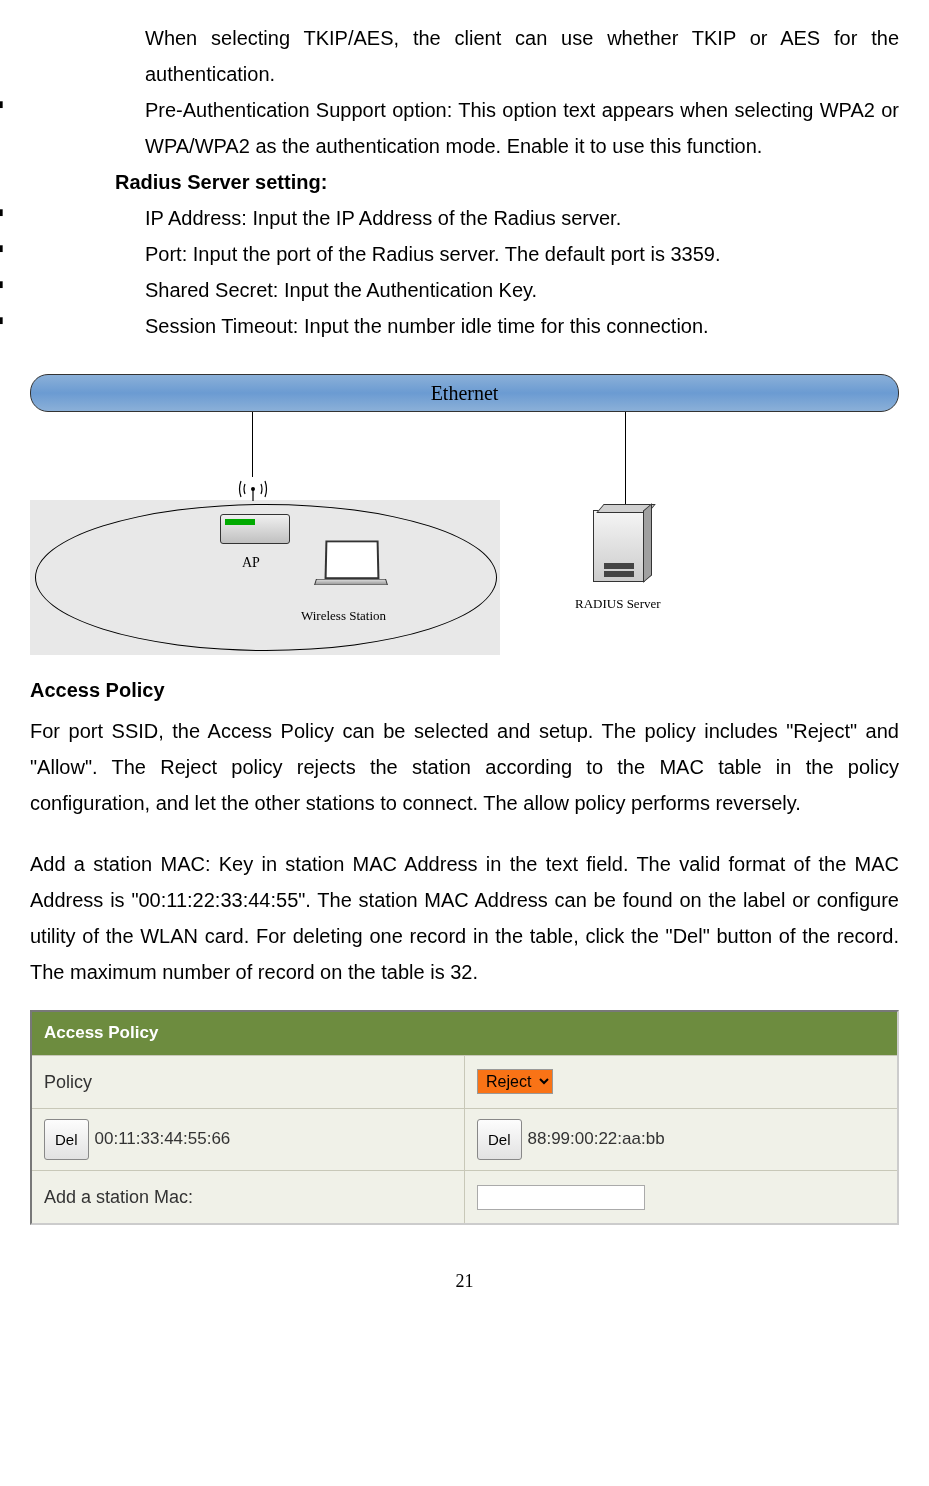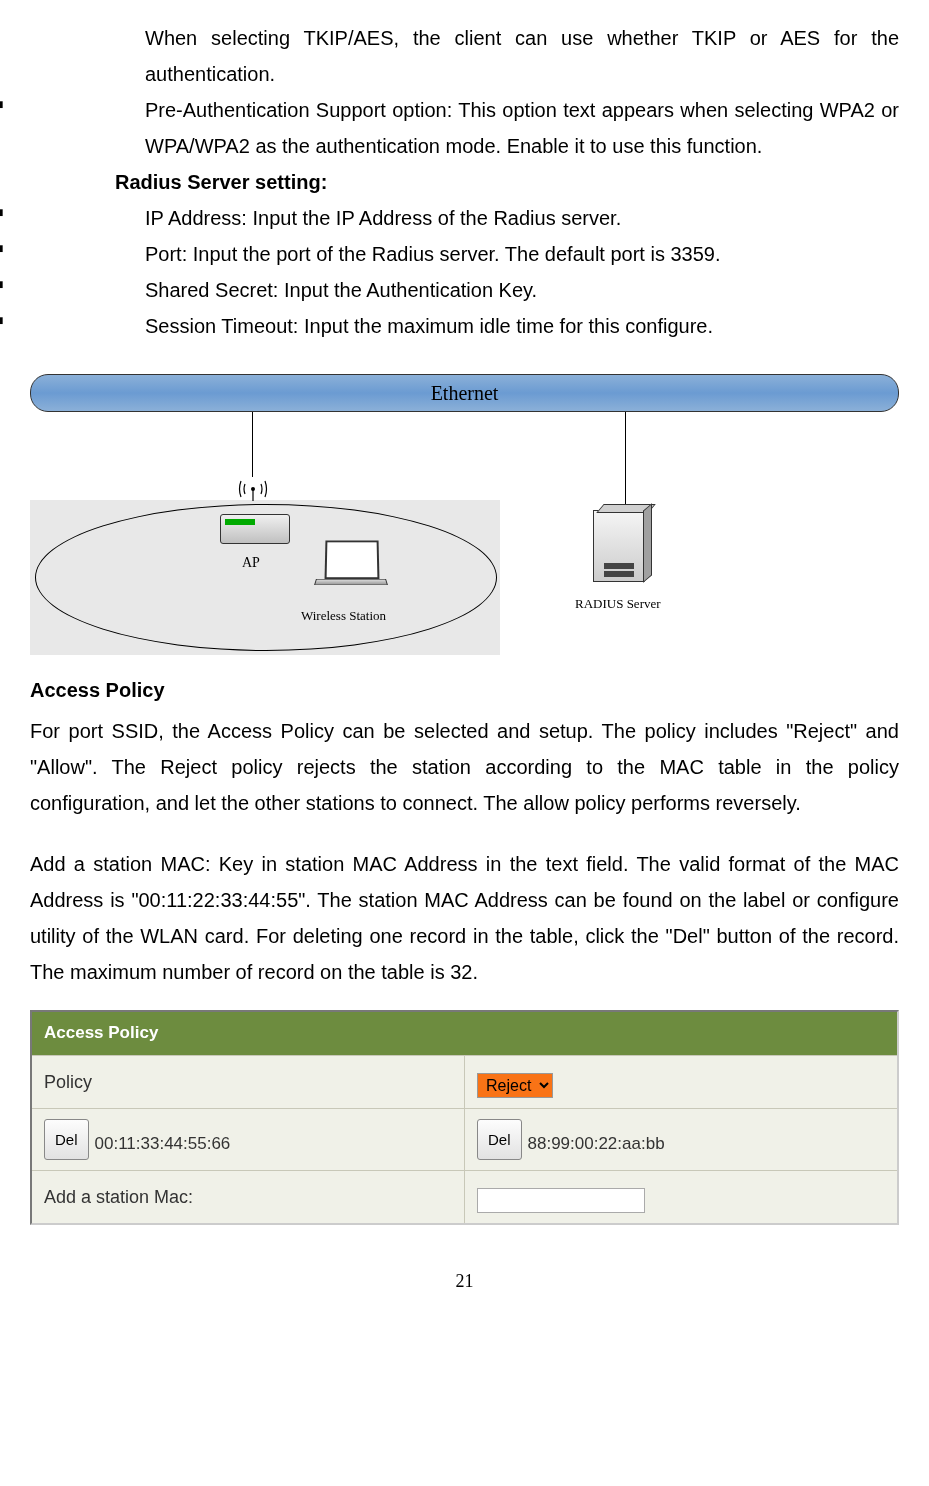--- a/index.html
+++ b/index.html
@@ -213,21 +213,21 @@
       padding: 6px 12px;
     }
     .panel-row {
       display: flex;
       border-top: 1px solid #c8c8b8;
     }
     .panel-cell {
       flex: 1;
       padding: 10px 12px;
       display: flex;
-      align-items: flex-end;
+      align-items: center;
       gap: 6px;
       font-size: 18px;
       color: #333;
     }
     .panel-cell:first-child {
       border-right: 1px solid #c8c8b8;
     }
     select {
       font-size: 16px;
       padding: 2px 4px;
@@ -264,21 +264,21 @@
 
 <div class="indent-2">When selecting TKIP/AES, the client can use whether TKIP or AES for the authentication.</div>
 
 <div class="indent-2 bullet-item bullet-sq">Pre-Authentication Support option: This option text appears when selecting WPA2 or WPA/WPA2 as the authentication mode. Enable it to use this function.</div>
 
 <div class="indent-1 bullet-item bullet-disc bold">Radius Server setting:</div>
 
 <div class="indent-2 bullet-item bullet-sq">IP Address: Input the IP Address of the Radius server.</div>
 <div class="indent-2 bullet-item bullet-sq">Port: Input the port of the Radius server. The default port is 3359.</div>
 <div class="indent-2 bullet-item bullet-sq">Shared Secret: Input the Authentication Key.</div>
-<div class="indent-2 bullet-item bullet-sq">Session Timeout: Input the maximum idle time for this configure.</div>
+<div class="indent-2 bullet-item bullet-sq">Session Timeout: Input the number idle time for this connection.</div>
 
 <div class="diagram">
   <div class="ethernet-bar">Ethernet</div>
   <div class="diagram-body">
     <div class="connect-line" style="left:222px;height:65px;"></div>
     <div class="connect-line" style="left:595px;height:100px;"></div>
     <div class="cloud-box"></div>
     <div class="ellipse"></div>
     <div class="radio-icon">
       <svg width="30" height="24" viewBox="0 0 30 24">

